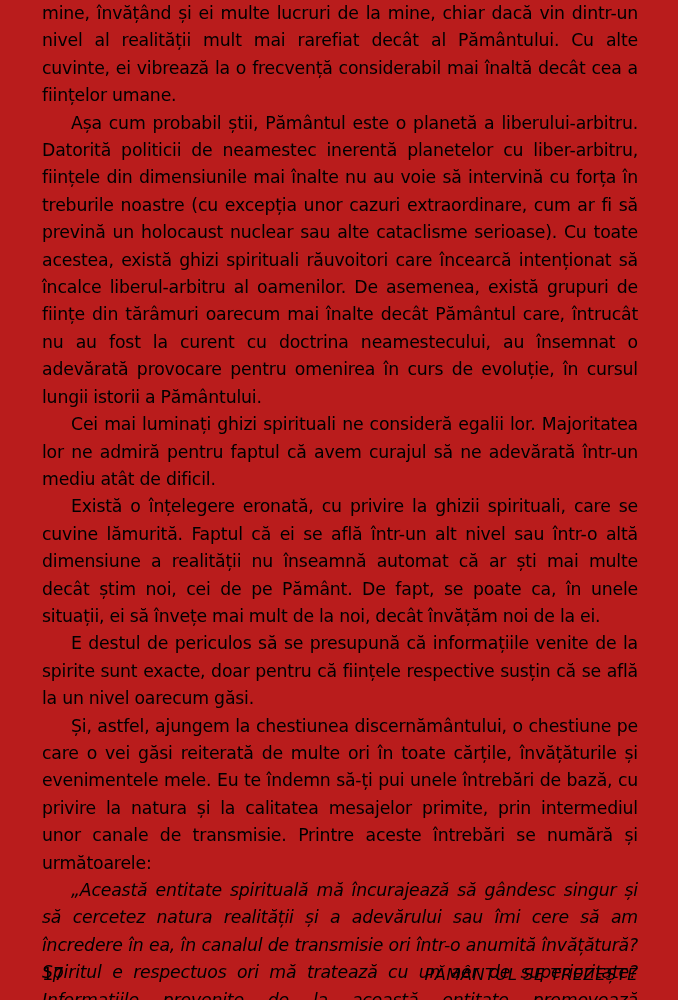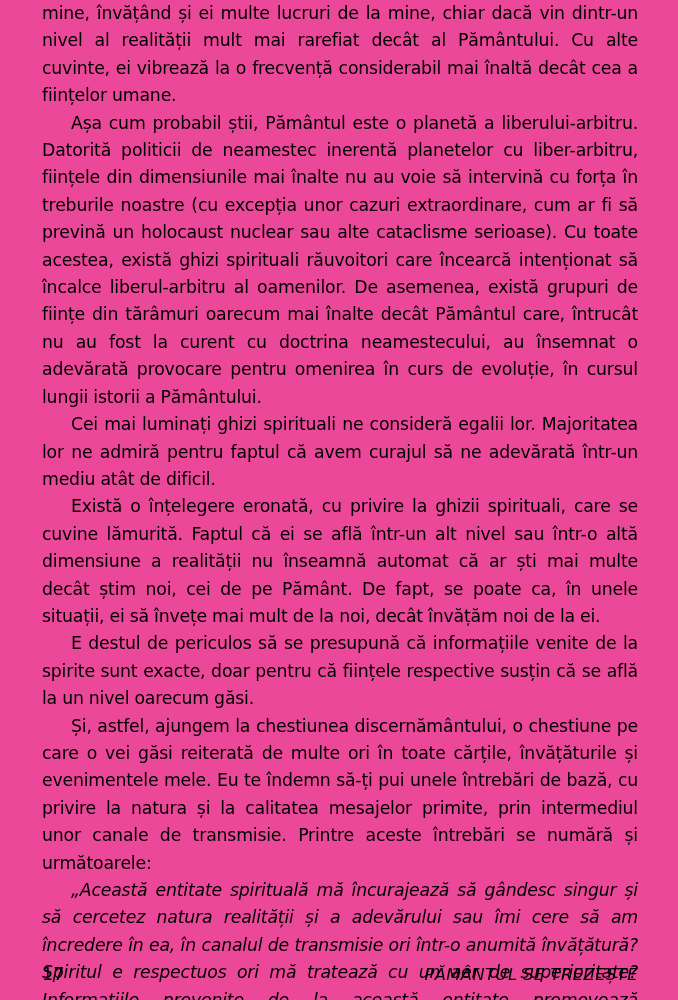--- a/index.html
+++ b/index.html
@@ -15,21 +15,21 @@
     font-family: "DejaVu Sans", "Liberation Sans", sans-serif;
     color: #000000;
     -webkit-font-smoothing: antialiased;
   }
 
   #page {
     position: relative;
     width: 678px;
     height: 1000px;
     box-sizing: border-box;
-    background: #ec4899;
+    background: #b91c1c;
   }
 
   #content {
     position: absolute;
     left: 42px;
     top: 0px;
     width: 596px;
   }
 
   

